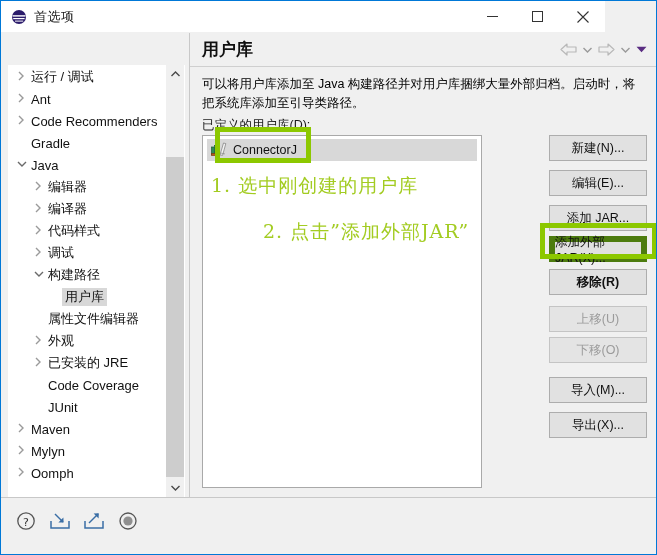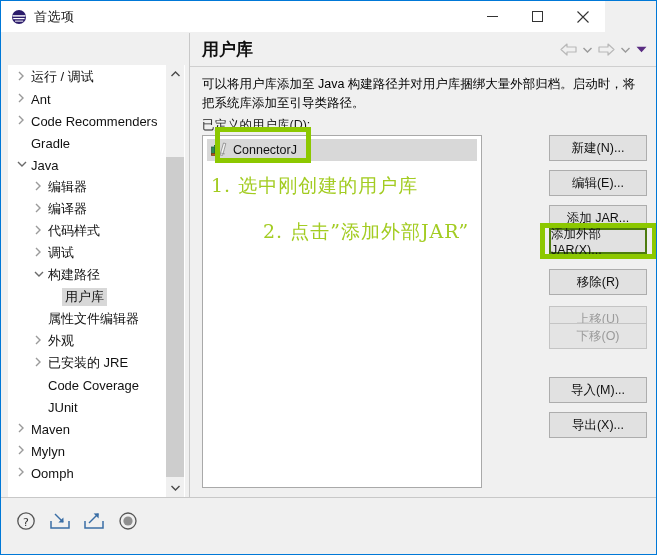--- a/index.html
+++ b/index.html
@@ -130,21 +130,21 @@
 
   
   .sbtn {
     position: absolute; left: 548px; width: 98px; height: 26px;
     background: #e1e1e1; border: 1px solid #adadad;
     font-family: "Liberation Sans", "DejaVu Sans", sans-serif;
     font-size: 12.5px; color: #111;
     display: flex; align-items: center; justify-content: center;
   }
   .sbtn.disabled { color: #9b9b9b; background: #e4e4e4; border-color: #c4c4c4; }
-  .sbtn.focused { background: #e1e1e1; border: 2px solid #4d7c0f; }
+  .sbtn.focused { background: #e1e1e1; border: 6px solid #4d7c0f; margin-top: 8px; }
 
   
   #hsep { position: absolute; left: 0; top: 496px; width: 655px; height: 1px; background: #c8c8c8; }
   #bottombar {
     position: absolute; left: 0; top: 497px; width: 655px; height: 56px; background: #f0f0f0;
   }
   #bottom-icons { position: absolute; left: 12px; top: 10px; display: flex; align-items: center; gap: 8px; }
   .bico { width: 26px; height: 26px; display: flex; align-items: center; justify-content: center; }
 </style>
 </head>
@@ -374,23 +374,23 @@
         <span class="lib-name">ConnectorJ</span>
       </div>
     </div>
   </div>
 
   <div id="side-buttons">
       <div class="sbtn" style="top: 134px;">新建(N)...</div>
       <div class="sbtn" style="top: 169px;">编辑(E)...</div>
       <div class="sbtn" style="top: 204px;">添加 JAR...</div>
       <div class="sbtn focused" style="top: 227px;">添加外部 JAR(X)...</div>
-      <div class="sbtn" style="top: 268px;">移除(R)</div>
+      <div class="sbtn" style="top: 268px; font-weight: bold;">移除(R)</div>
       <div class="sbtn disabled" style="top: 305px;">上移(U)</div>
-      <div class="sbtn disabled" style="top: 322px;">下移(O)</div>
+      <div class="sbtn disabled" style="top: 336px;">下移(O)</div>
       <div class="sbtn" style="top: 376px;">导入(M)...</div>
       <div class="sbtn" style="top: 411px;">导出(X)...</div>
     </div>
 
   <div class="hl-box" id="hl-item"></div>
   <div class="hl-box" id="hl-btn"></div>
   <div class="anno" id="anno-1">1. 选中刚创建的用户库</div>
   <div class="anno" id="anno-2">2. 点击”添加外部JAR”</div>
 
   <div id="hsep"></div>

